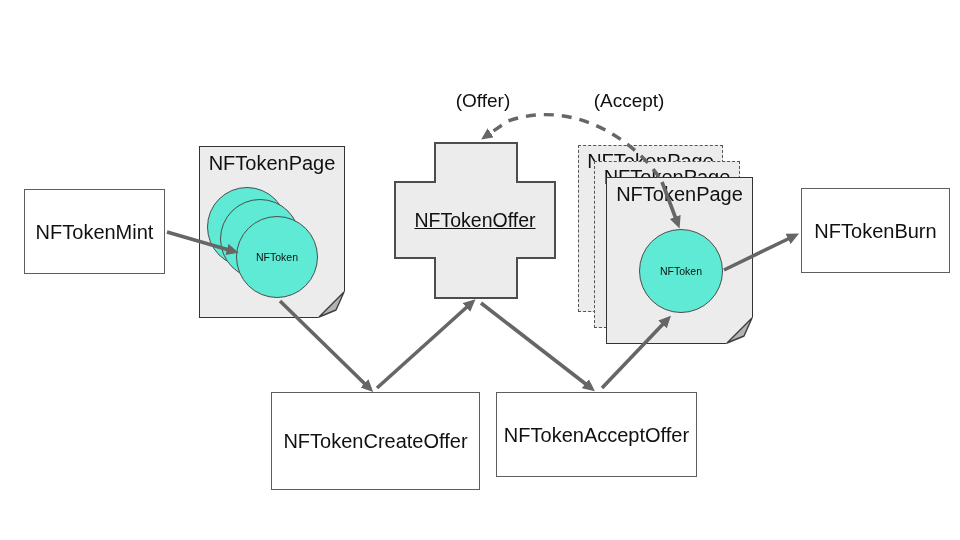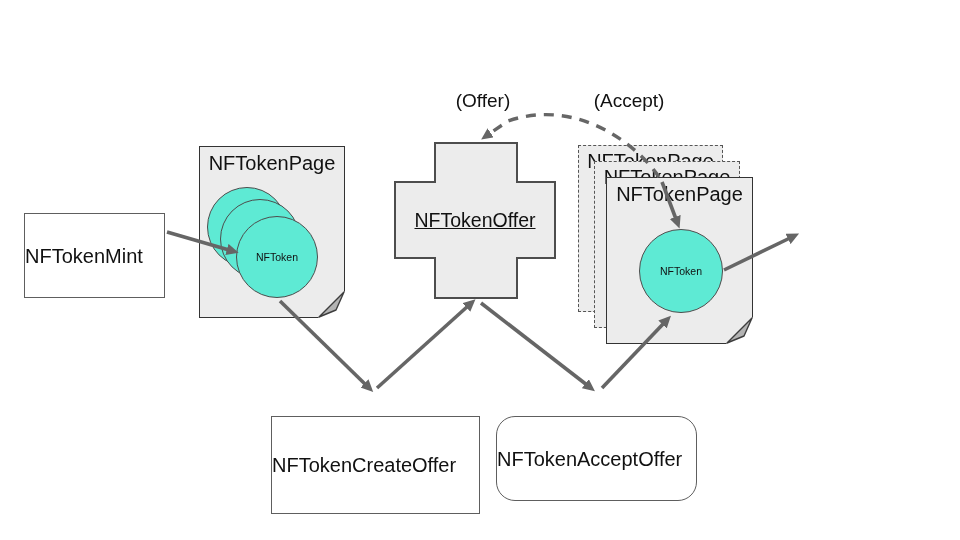--- a/index.html
+++ b/index.html
@@ -8,22 +8,22 @@
     --cross-border:#4d4d4d; --arrow:#666666; --fold-fill:#b3b3b3;
     --fold-stroke:#3d3d3d; --text:#111111;
   }
   html,body{margin:0;padding:0;}
   body{background:var(--background);font-family:"Liberation Sans",sans-serif;color:var(--text);}
   #canvas{position:relative;width:960px;height:540px;overflow:hidden;background:var(--background);}
 
   .node-box{
     position:absolute;background:var(--background);
     border:1.5px solid var(--box-border);box-sizing:border-box;
-    display:flex;align-items:center;justify-content:flex-start;
-    font-size:20px;line-height:1;white-space:nowrap;margin-top:24px;
+    display:flex;align-items:center;justify-content:center;
+    font-size:20px;line-height:1;white-space:nowrap;
   }
 
   .page{
     position:absolute;background:var(--shape-fill);box-sizing:border-box;
   }
   .page.solid{border:1.7px solid var(--page-border);}
   .page.dashed{border:1.5px dashed var(--dashed-border);}
   .page-title{
     position:absolute;left:0;right:0;top:5px;text-align:center;
     font-size:20px;line-height:1.1;white-space:nowrap;
@@ -87,25 +87,28 @@
     <div class="page-title">NFTokenPage</div>
     <div class="token-circle" style="left:32px;top:51px;width:84px;height:84px;">
       <span class="token-label">NFToken</span>
     </div>
     <svg class="fold" viewBox="0 0 30 30">
       <polygon points="30,1 30,30 1,30" fill="#ffffff"></polygon>
       <polygon points="28,3 3,28 20,21" fill="var(--fold-fill)" stroke="var(--fold-stroke)" stroke-width="1.4" stroke-linejoin="round"></polygon>
     </svg>
   </div>
 
+  <div class="node-box" style="left:801px;top:188px;width:149px;height:85px;">
+    <span>NFTokenBurn</span>
+  </div>
 
   <div class="node-box" style="left:271px;top:392px;width:209px;height:98px;">
     <span>NFTokenCreateOffer</span>
   </div>
-  <div class="node-box" style="left:496px;top:392px;width:201px;height:85px;border-radius:19px;">
+  <div class="node-box" style="left:496px;top:392px;width:201px;height:85px;">
     <span>NFTokenAcceptOffer</span>
   </div>
 
   <svg id="arrow-layer" width="960" height="540" viewBox="0 0 960 540">
     <defs>
       <marker id="ah" markerUnits="strokeWidth" markerWidth="4" markerHeight="3.4" refX="0.6" refY="1.6" orient="auto">
         <path d="M0,0 L3.4,1.6 L0,3.2 Z" fill="var(--arrow)"></path>
       </marker>
     </defs>
     <line x1="167" y1="232" x2="229" y2="250" stroke="var(--arrow)" stroke-width="3.6" marker-end="url(#ah)"></line>

